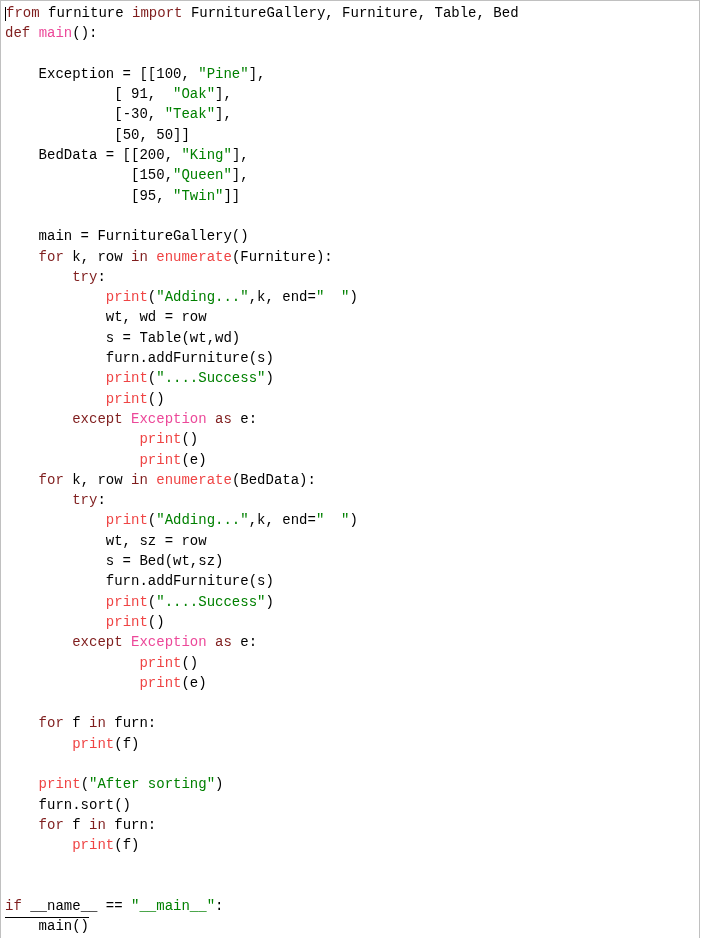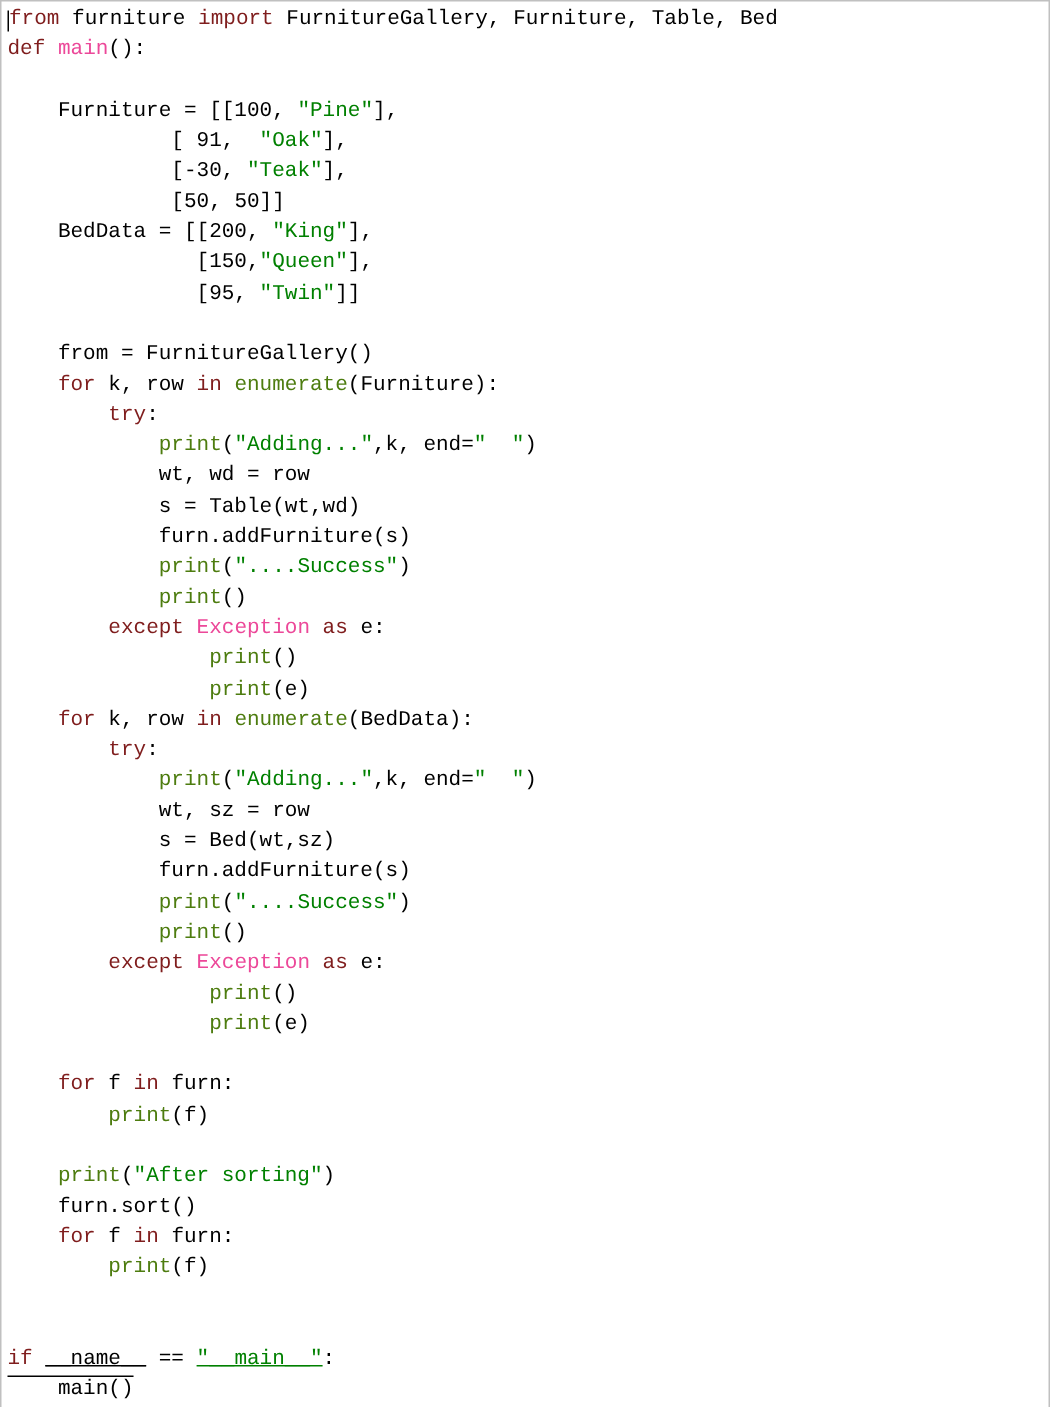--- a/index.html
+++ b/index.html
@@ -20,40 +20,40 @@
     color: #000000;
   }
   .cursor-line {
     display: inline-block;
     border-left: 1px solid #000;
     height: 1em;
     vertical-align: text-bottom;
   }
   .kw-orange { color: #7f1d1d; }
   .fn-blue   { color: #ec4899; }
-  .call-purple { color: #4d7c0f; }   
+  .call-purple { color: #ef4444; }   
   .str-green { color: #008000; }
-  .underline { text-decoration: underline; }
+  .underline { }
   .overline  { text-decoration: overline; text-align: center; }
 </style>
 </head>
 <body>
 
 <div class="code-container"><span class="cursor-line"></span><span class="kw-orange">from</span> <span>furniture</span> <span class="kw-orange">import</span> <span>FurnitureGallery, Furniture, Table, Bed</span>
 <span class="kw-orange">def</span> <span class="fn-blue">main</span><span>():</span>
 
-<span>    Furniture = [[</span><span>100</span><span>, </span><span class="str-green">"Pine"</span><span>],</span>
+<span>    Exception = [[</span><span>100</span><span>, </span><span class="str-green">"Pine"</span><span>],</span>
 <span>             [ </span><span>91</span><span>,  </span><span class="str-green">"Oak"</span><span>],</span>
 <span>             [</span><span>-30</span><span>, </span><span class="str-green">"Teak"</span><span>],</span>
 <span>             [</span><span>50</span><span>, </span><span>50</span><span>]]</span>
 <span>    BedData = [[</span><span>200</span><span>, </span><span class="str-green">"King"</span><span>],</span>
 <span>               [</span><span>150</span><span>,</span><span class="str-green">"Queen"</span><span>],</span>
 <span>               [</span><span>95</span><span>, </span><span class="str-green">"Twin"</span><span>]]</span>
 
-<span>    from = FurnitureGallery()</span>
+<span>    main = FurnitureGallery()</span>
     <span class="kw-orange">for</span><span> k, row </span><span class="kw-orange">in</span><span class="call-purple"> enumerate</span><span>(Furniture):</span>
 <span>        </span><span class="kw-orange">try</span><span>:</span>
 <span>            </span><span class="call-purple">print</span><span>(</span><span class="str-green">"Adding..."</span><span>,k, end=</span><span class="str-green">"  "</span><span>)</span>
 <span>            wt, wd = row</span>
 <span>            s = Table(wt,wd)</span>
 <span>            furn.addFurniture(s)</span>
 <span>            </span><span class="call-purple">print</span><span>(</span><span class="str-green">"....Success"</span><span>)</span>
 <span>            </span><span class="call-purple">print</span><span>()</span>
 <span>        </span><span class="kw-orange">except</span><span> </span><span class="fn-blue">Exception</span> <span class="kw-orange">as</span><span> e:</span>
 <span>                </span><span class="call-purple">print</span><span>()</span>

